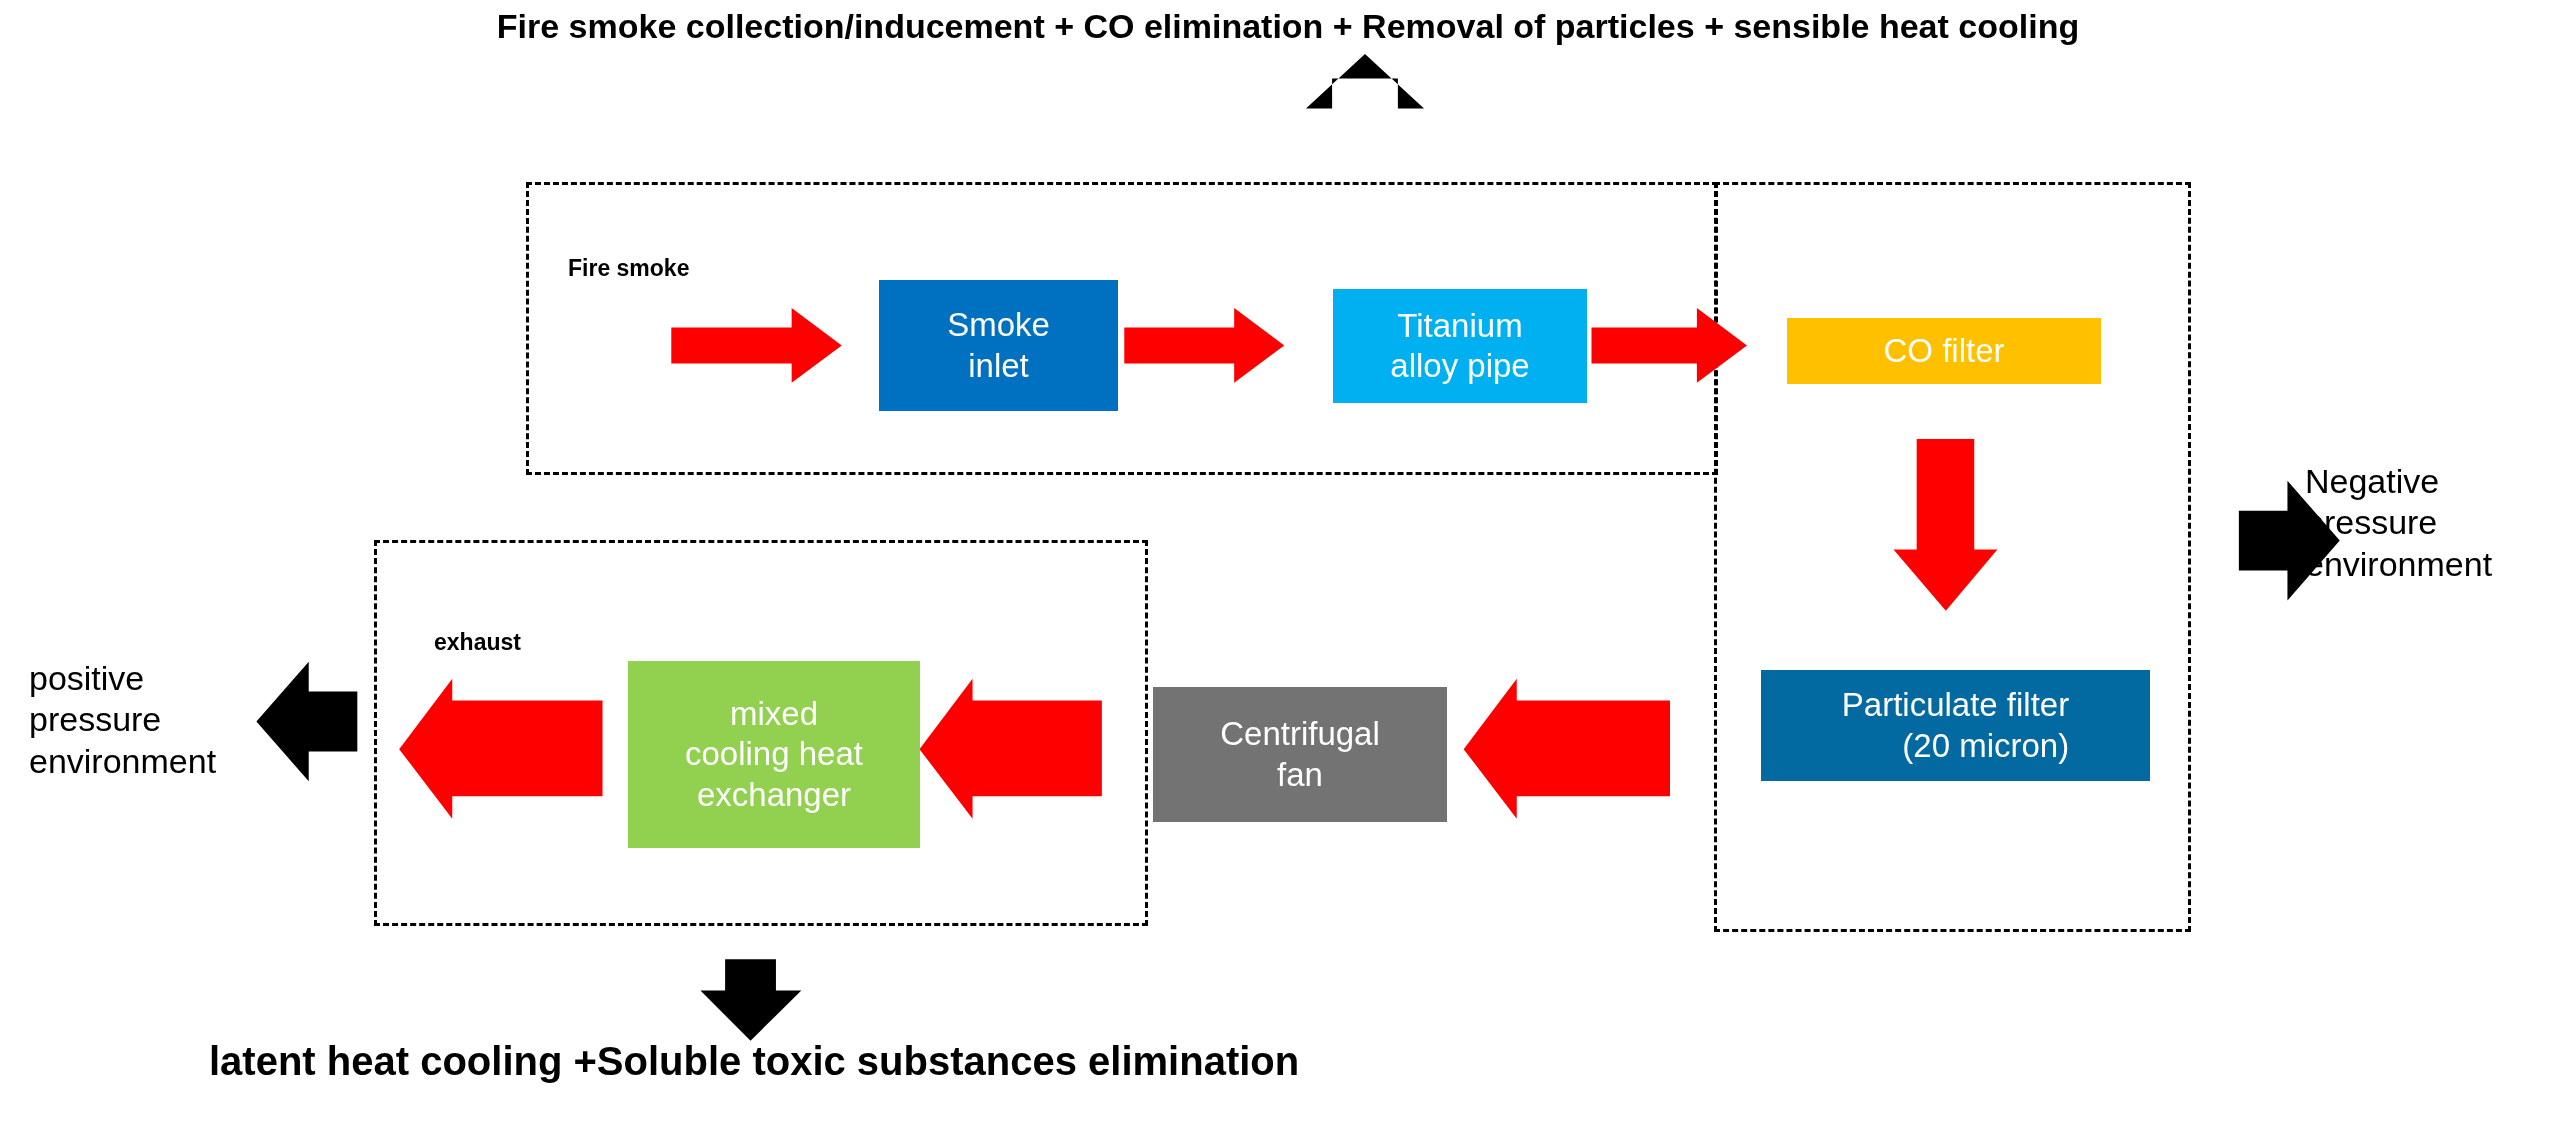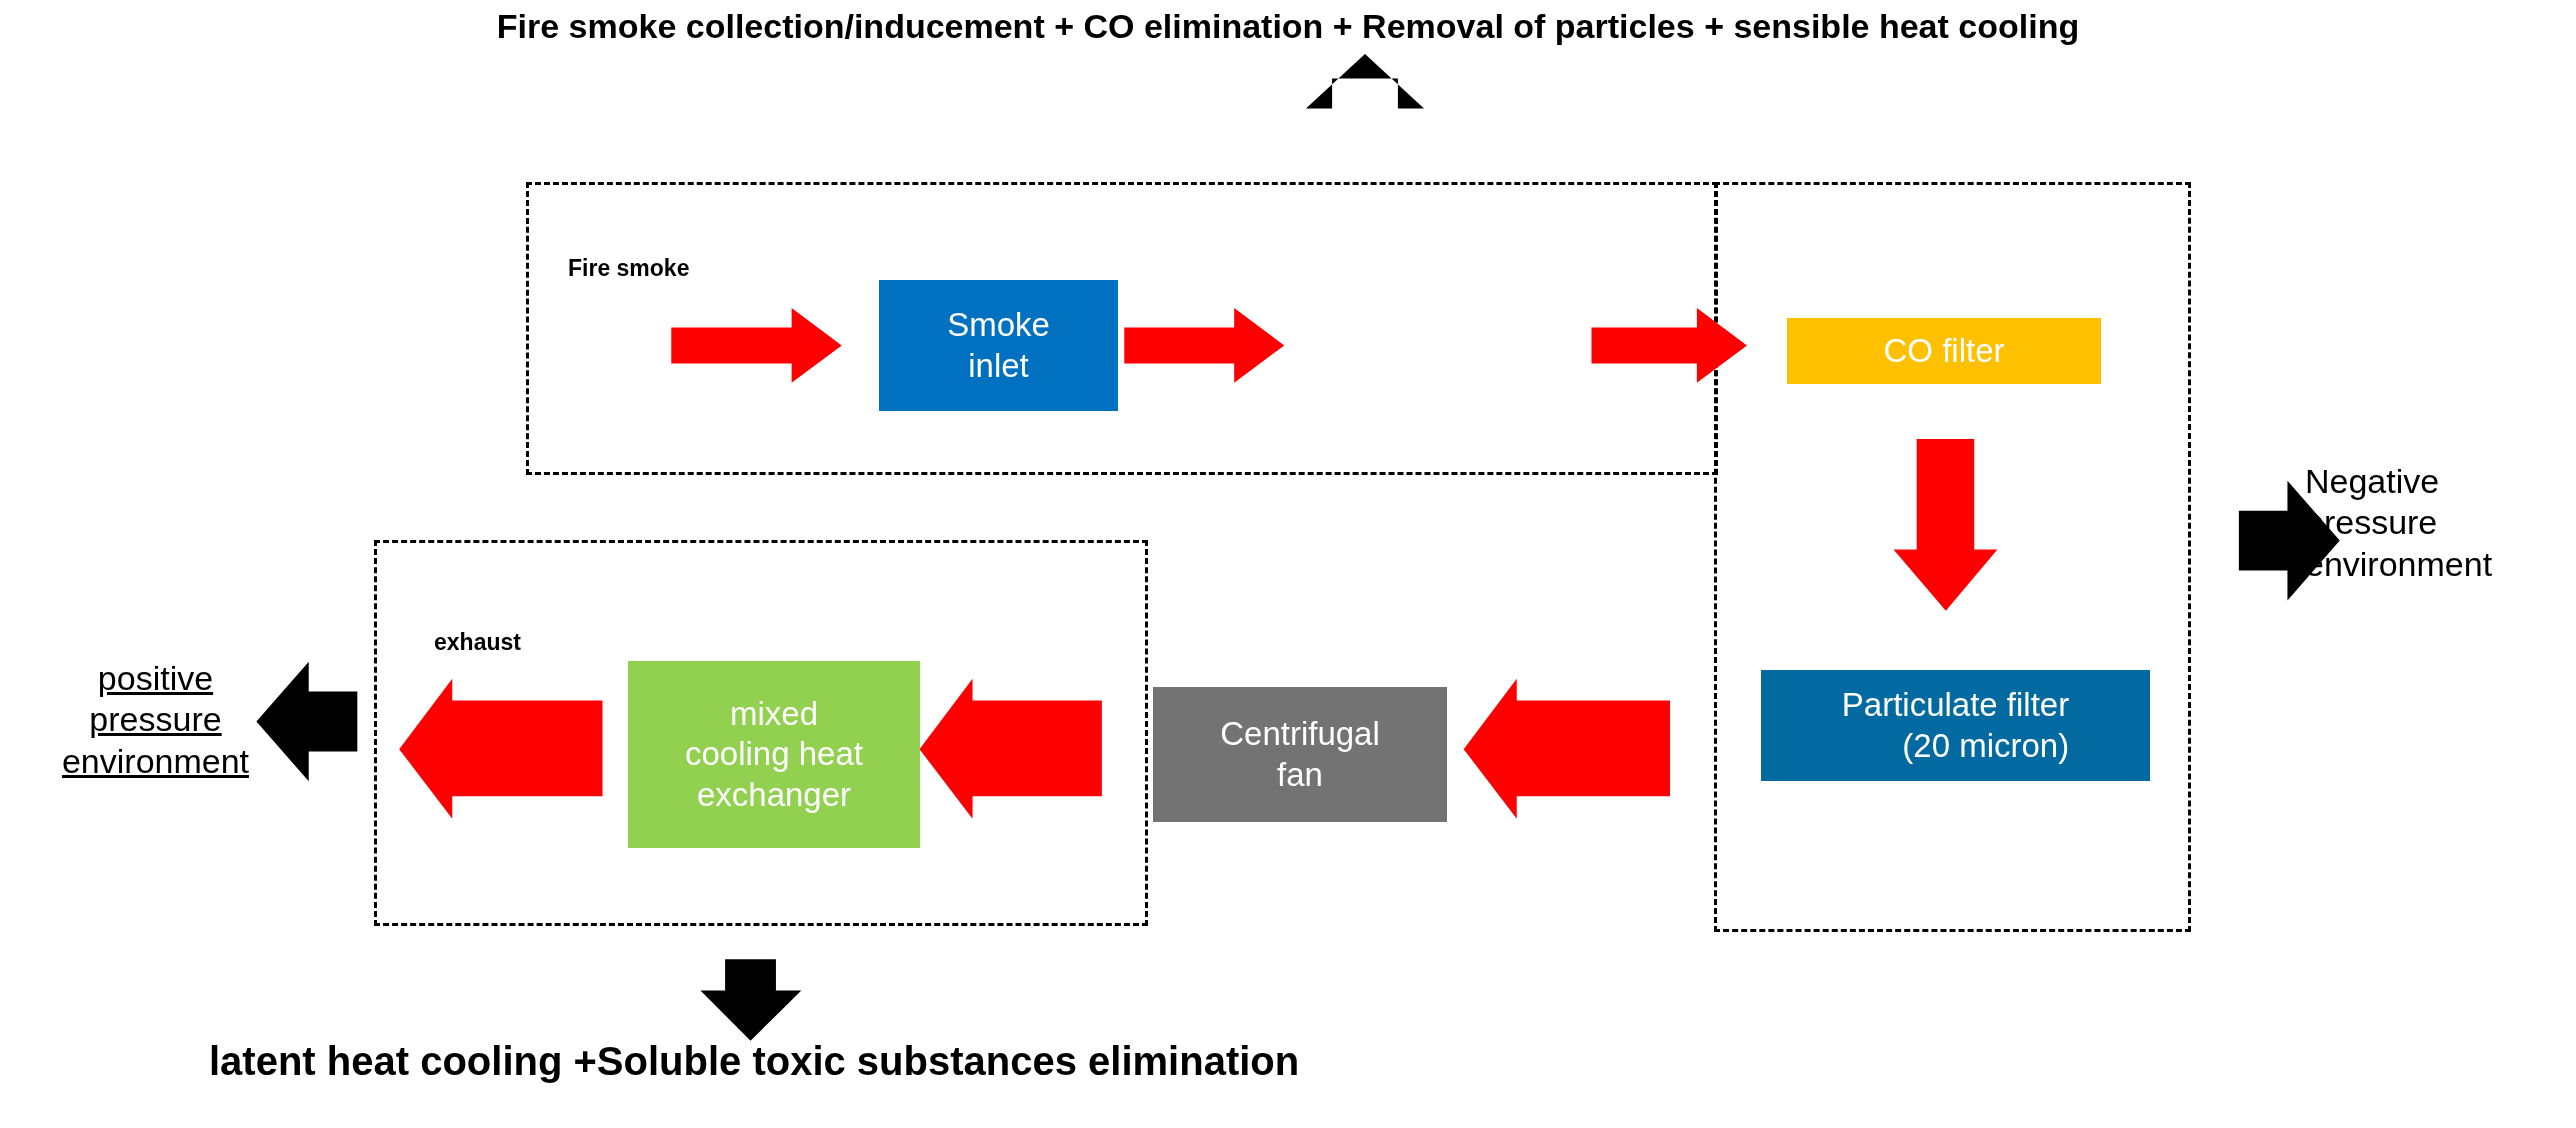--- a/index.html
+++ b/index.html
@@ -110,21 +110,21 @@
   <div class="plain-label" style="left:568px; top:254px;">Fire smoke</div>
 
   <div class="plain-label" style="left:410px; top:628px;margin-left:24px;">exhaust</div>
 
   <div class="env-label" style="left:2305px; top:461px;">
     <div>Negative</div>
     <div>pressure</div>
     <div>environment</div>
   </div>
 
-  <div class="env-label" style="left:21px; top:658px; width:269px; text-align:center;text-decoration:underline;">
+  <div class="env-label" style="left:29px; top:658px; width:269px; ">
     <div>positive</div>
     <div>pressure</div>
     <div>environment</div>
   </div>
 
   <svg id="arrow-layer" viewBox="0 0 3446 1510">
 
     <polygon fill="#000000" points="1782,105 1870,105 1870,145 1905,145 1826,72 1747,145 1782,145"></polygon>
 
     <polygon fill="#000000" points="2995,683 3060,683 3060,643 3130,723 3060,803 3060,763 2995,763"></polygon>
@@ -144,20 +144,22 @@
     <polygon fill="#FF0000" points="2234,937 2029,937 2029,908 1958,1002 2029,1095 2029,1065 2234,1065"></polygon>
 
     <polygon fill="#FF0000" points="1474,937 1301,937 1301,908 1230,1002 1301,1095 1301,1065 1474,1065"></polygon>
 
     <polygon fill="#FF0000" points="806,937 605,937 605,908 534,1002 605,1095 605,1065 806,1065"></polygon>
   </svg>
 
   <div class="node" style="left:879px; top:280px; width:239px; height:131px; background:#0070C0; white-space:pre-line;">Smoke
 inlet</div>
 
+  <div class="node" style="left:1333px; top:289px; width:254px; height:114px; background:#00B0F0; white-space:pre-line;">Titanium
+alloy pipe</div>
 
   <div class="node" style="left:1787px; top:318px; width:314px; height:66px; background:#FFC000; white-space:pre-line;">CO filter</div>
 
   <div class="node" style="left:1761px; top:670px; width:389px; height:111px; background:#0369a1; white-space:pre-line;text-align:right;">Particulate filter
 (20 micron)</div>
 
   <div class="node" style="left:1153px; top:680px; width:294px; height:135px; background:#737373; white-space:pre-line;margin-top:7px;">Centrifugal
 fan</div>
 
   <div class="node" style="left:628px; top:661px; width:292px; height:187px; background:#92D050; white-space:pre-line;">mixed

